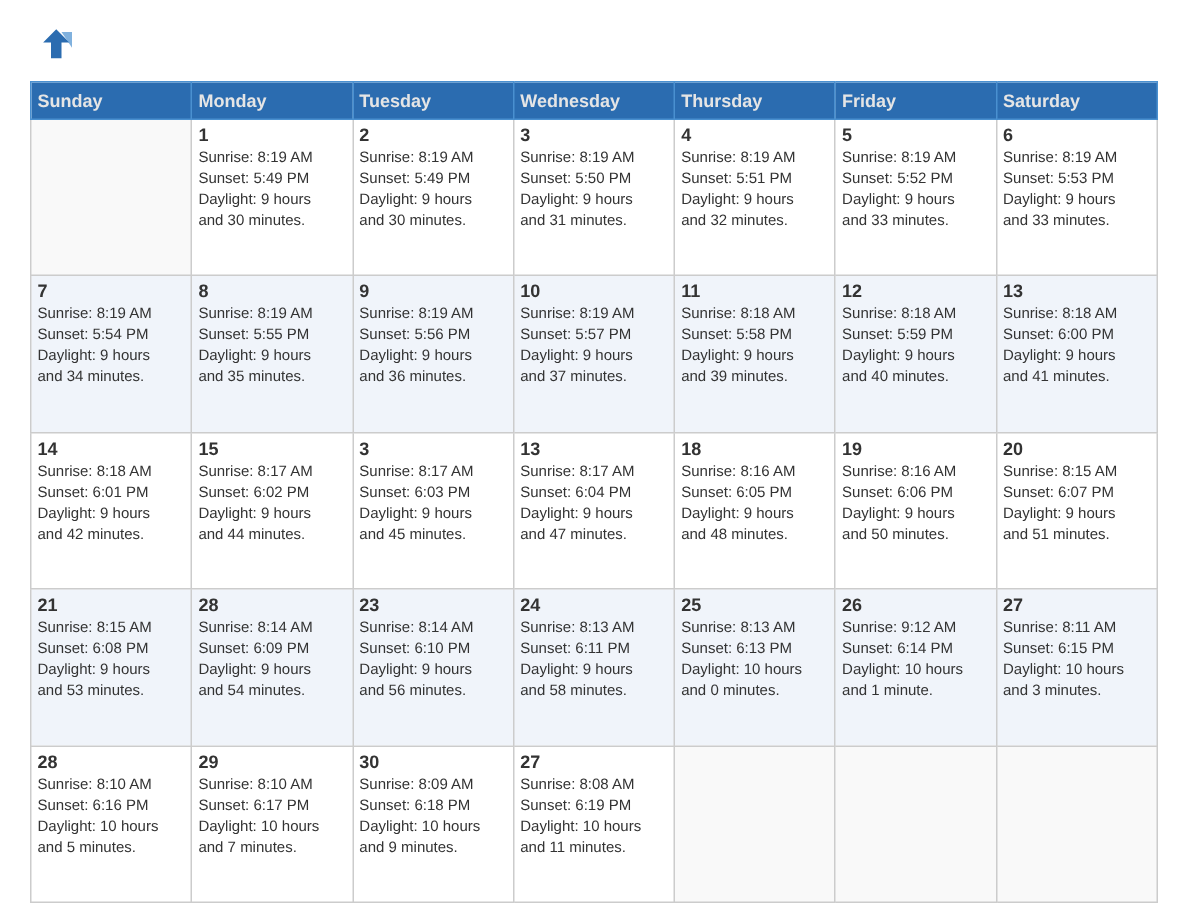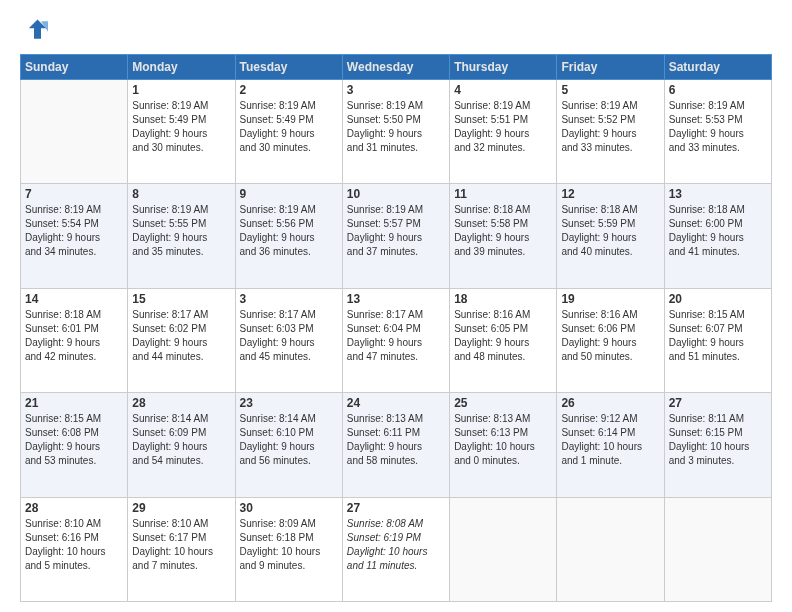--- a/index.html
+++ b/index.html
@@ -347,21 +347,21 @@
           </td>
           <td>
             <span class="day-num">30</span>
             <div class="day-info" style="white-space: pre-line;">Sunrise: 8:09 AM
 Sunset: 6:18 PM
 Daylight: 10 hours
 and 9 minutes.</div>
           </td>
           <td>
             <span class="day-num">27</span>
-            <div class="day-info" style="white-space: pre-line; font-style: italic;">Sunrise: 8:08 AM
+            <div class="day-info" style="white-space: pre-line;">Sunrise: 8:08 AM
 Sunset: 6:19 PM
 Daylight: 10 hours
 and 11 minutes.</div>
           </td>
           <td class="empty"></td>
           <td class="empty"></td>
           <td class="empty"></td>
         </tr>
       </tbody>
   </table>

